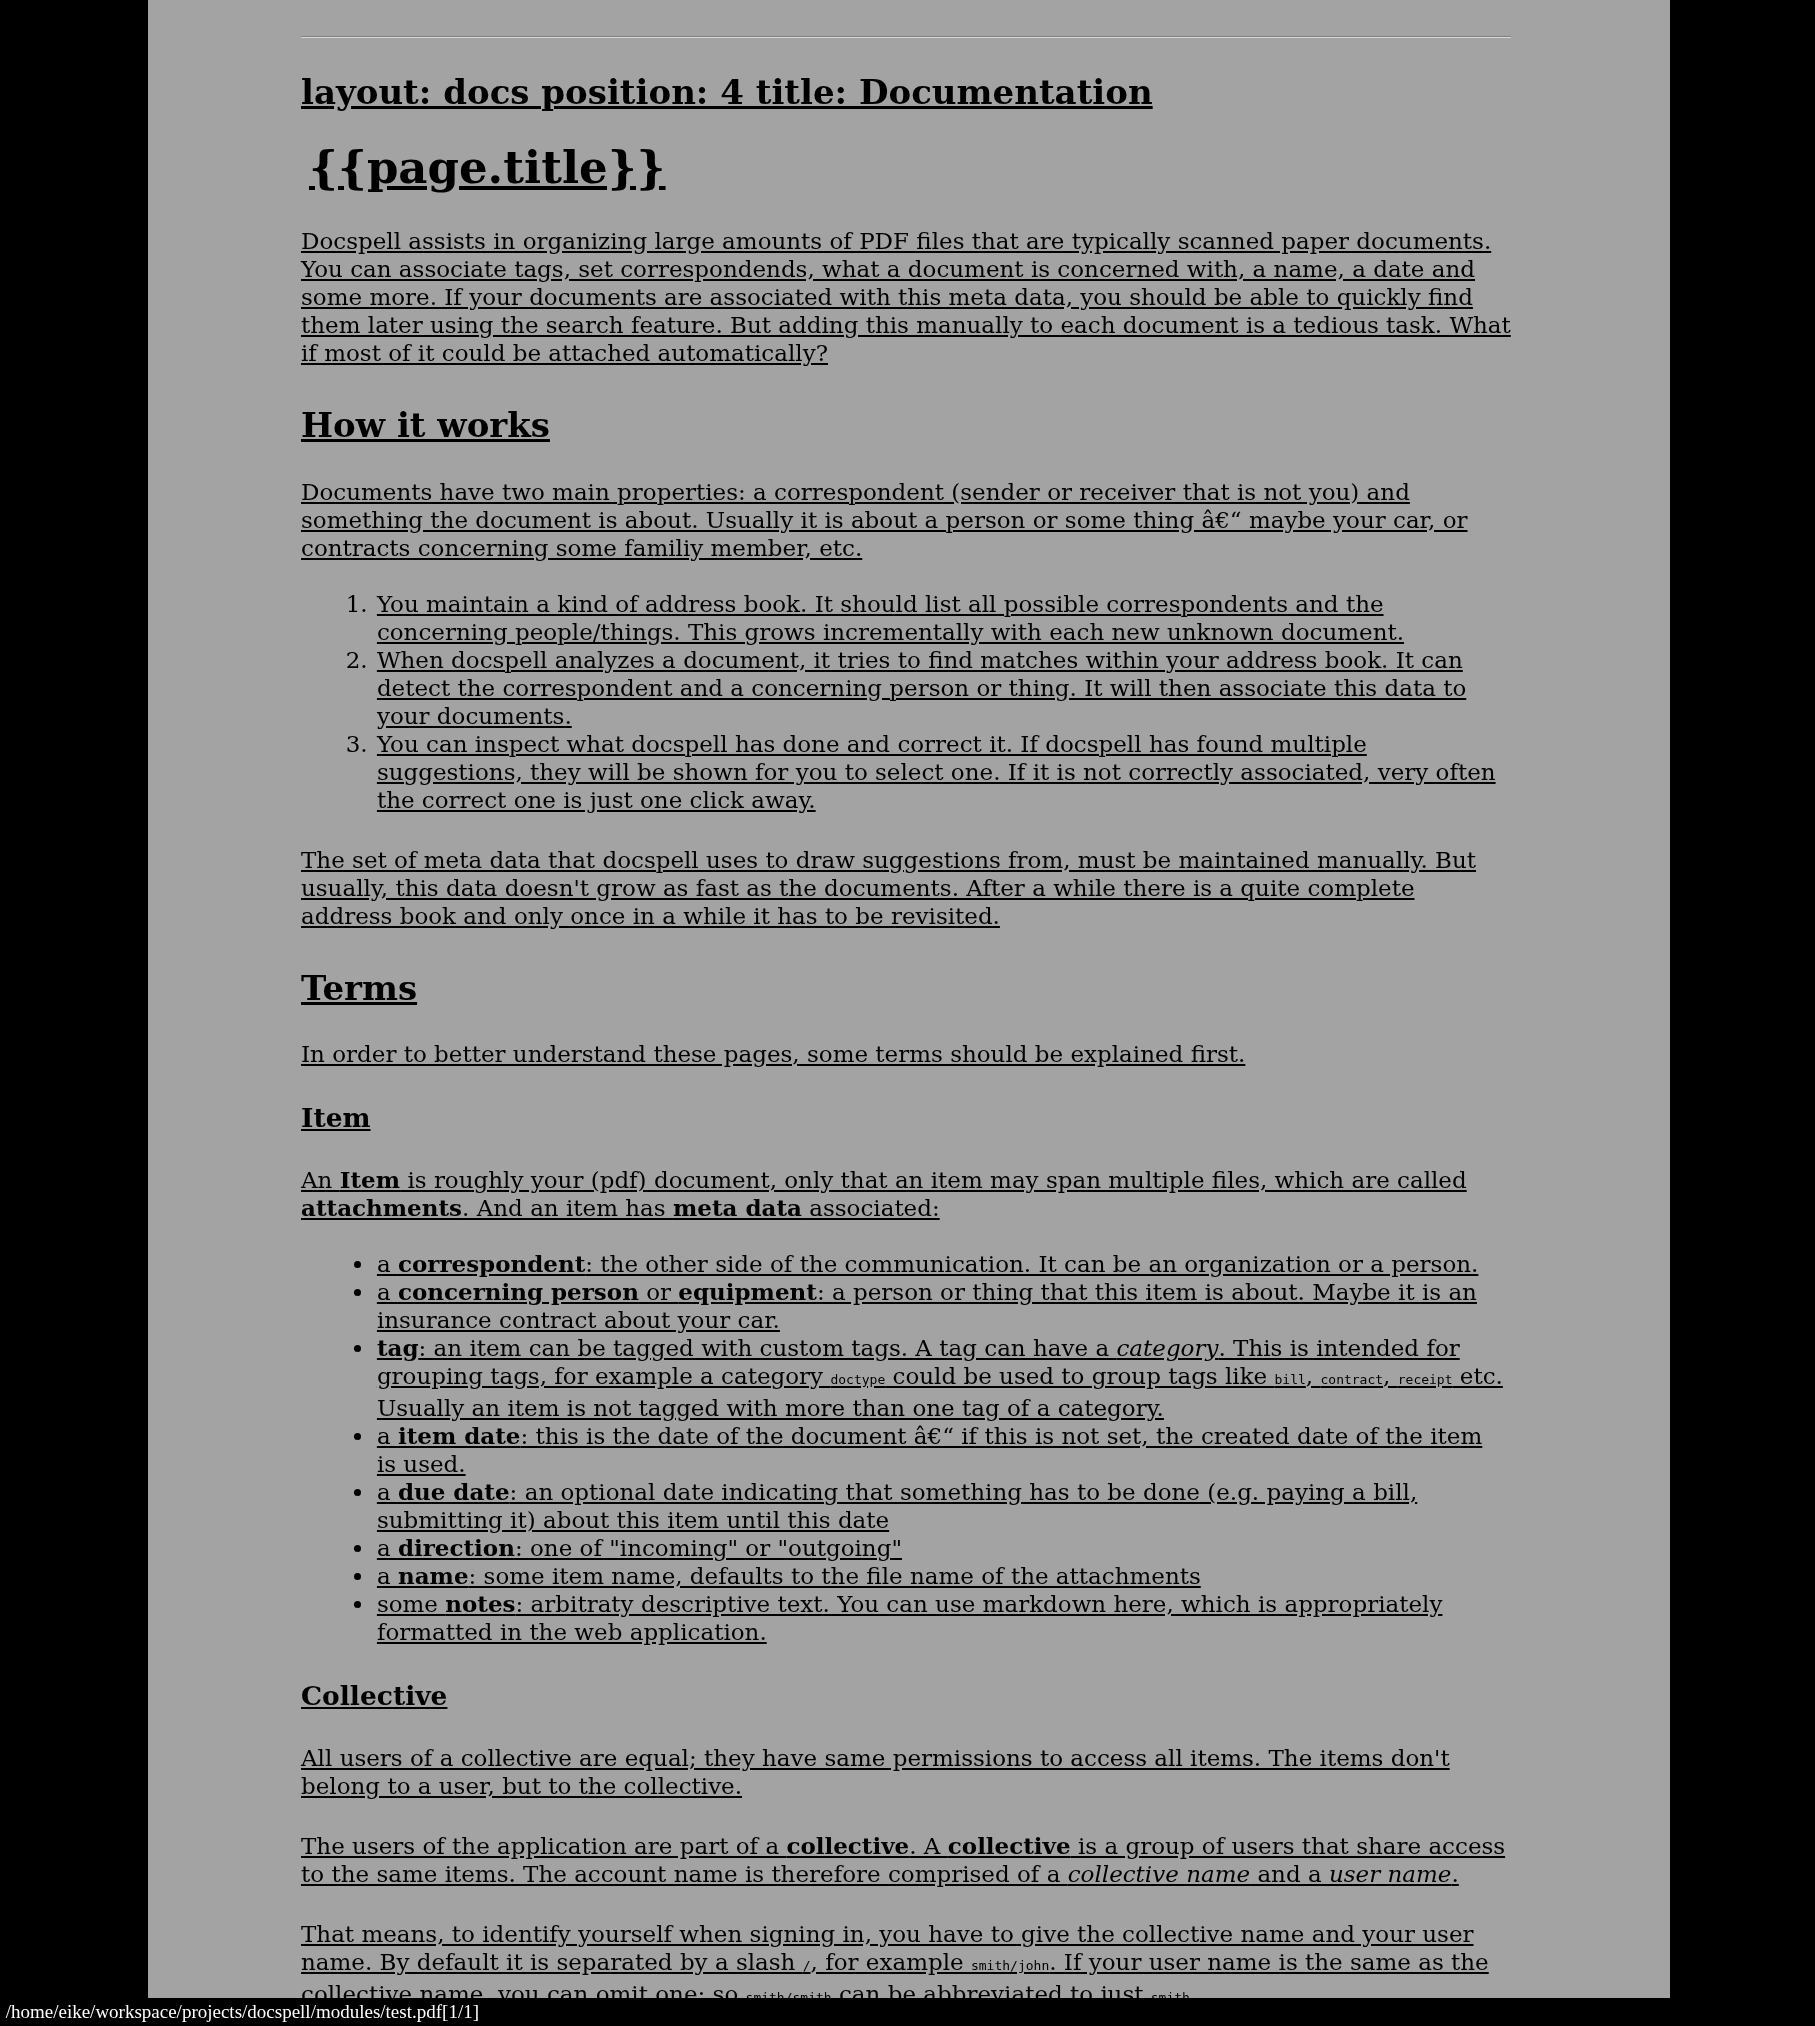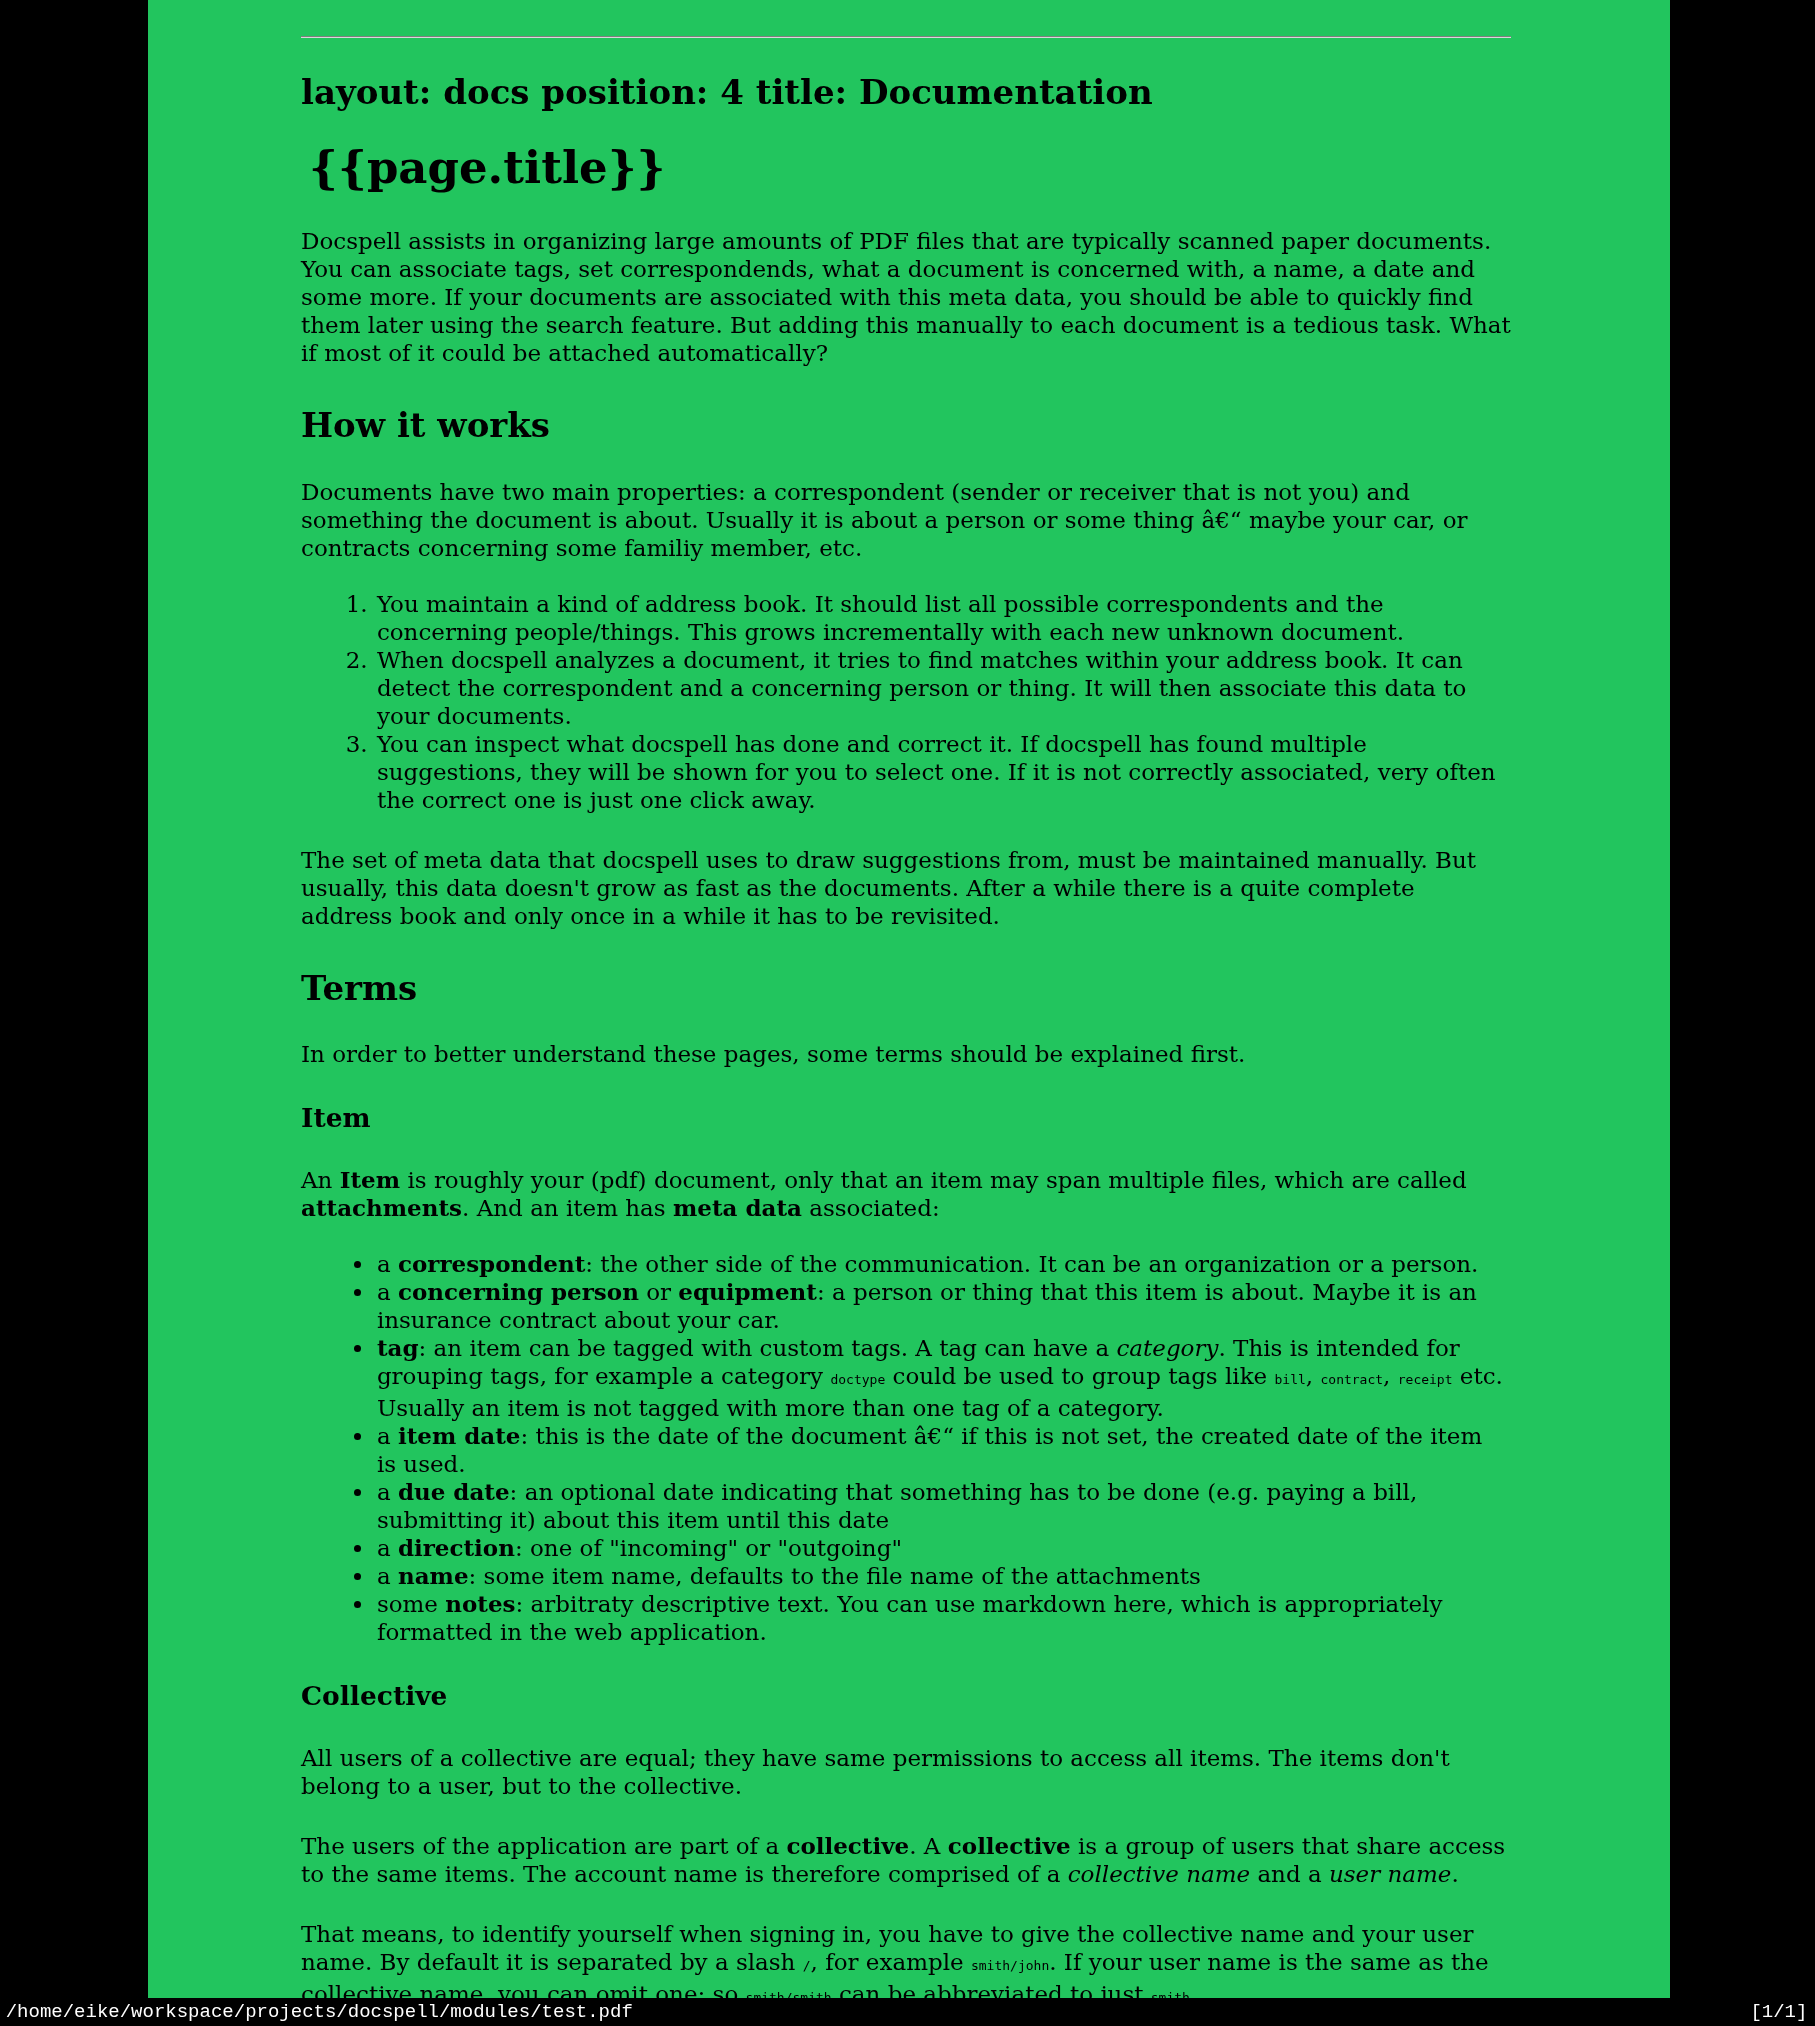--- a/index.html
+++ b/index.html
@@ -11,22 +11,23 @@
     overflow: hidden;
     font-family: "DejaVu Serif", serif;
   }
   .viewer { position: absolute; inset: 0; }
   .page {
     position: absolute;
     left: 148px;
     top: 0;
     width: 1522px;
     height: 1998px;
-    background: #22c55e;
+    background: #a3a3a3;
     overflow: hidden;
+    text-decoration: underline;
   }
   .content {
     padding: 0 159px 0 153px;
     color: #000;
   }
   hr.fm {
     border: none;
     border-top: 1.9px solid #7f7f7f;
     border-bottom: 0.9px solid #d9d9d9;
     margin: 36px 0 0 0;
@@ -56,24 +57,23 @@
     font-weight: normal;
   }
   .statusbar {
     position: absolute;
     left: 0;
     top: 1998px;
     width: 100%;
     height: 28px;
     background: #000;
     color: #fff;
-    font-family: Liberation Mono, monospace;
+    font-family: Liberation Serif, serif;
     font-size: 19px;
     display: flex;
-    justify-content: space-between;
     align-items: center;
     box-sizing: border-box;
     padding: 0 7.6px 0 5.7px;
   }
 </style>
 </head>
 <body>
 
 <div class="viewer">
   <div class="page">

